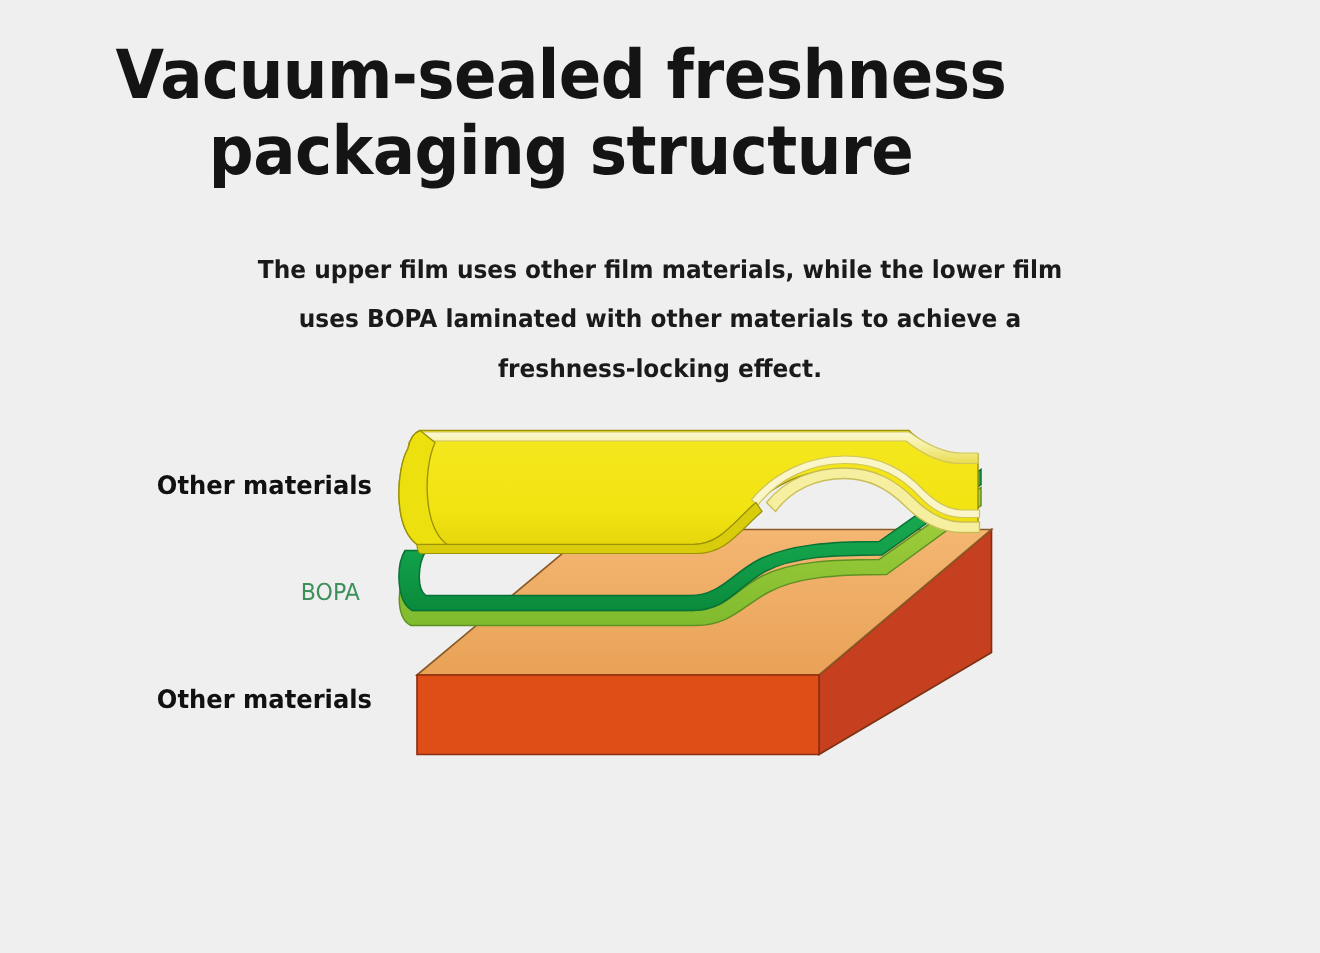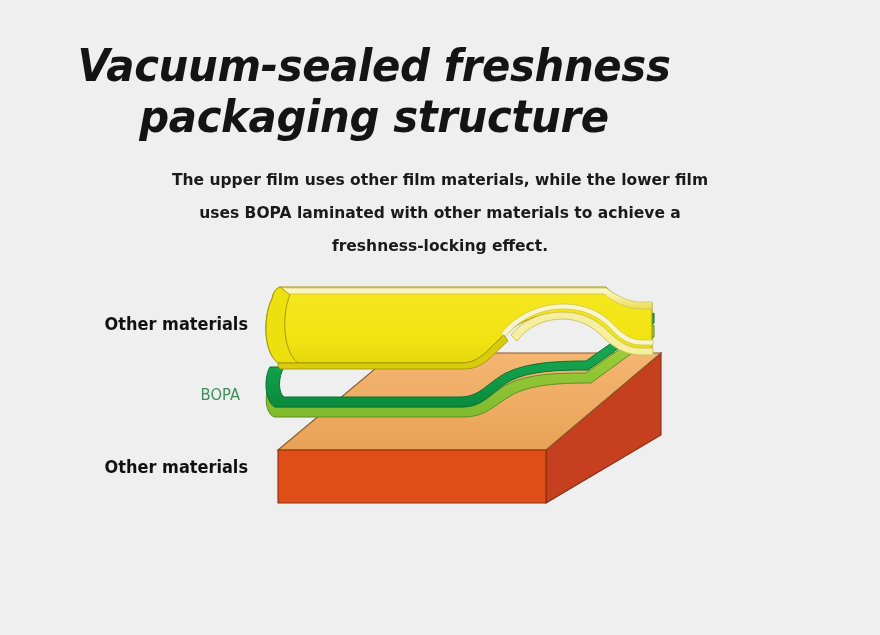--- a/index.html
+++ b/index.html
@@ -17,25 +17,24 @@
 
   .page {
     position: relative;
     width: 880px;
     height: 635px;
   }
 
   
   .heading {
     position: absolute;
-    top: 40px;
+    top: 24px;
     left: 0;
     width: 748px;
     text-align: center;
-    font-style: italic;
   }
   .title {
     font-family: "DejaVu Sans", "Liberation Sans", sans-serif;
     font-size: 45px;
     font-weight: bold;
     line-height: 51px;
     color: #141414;
     letter-spacing: -0.4px;
     transform: scaleX(0.93);
     transform-origin: center top;

